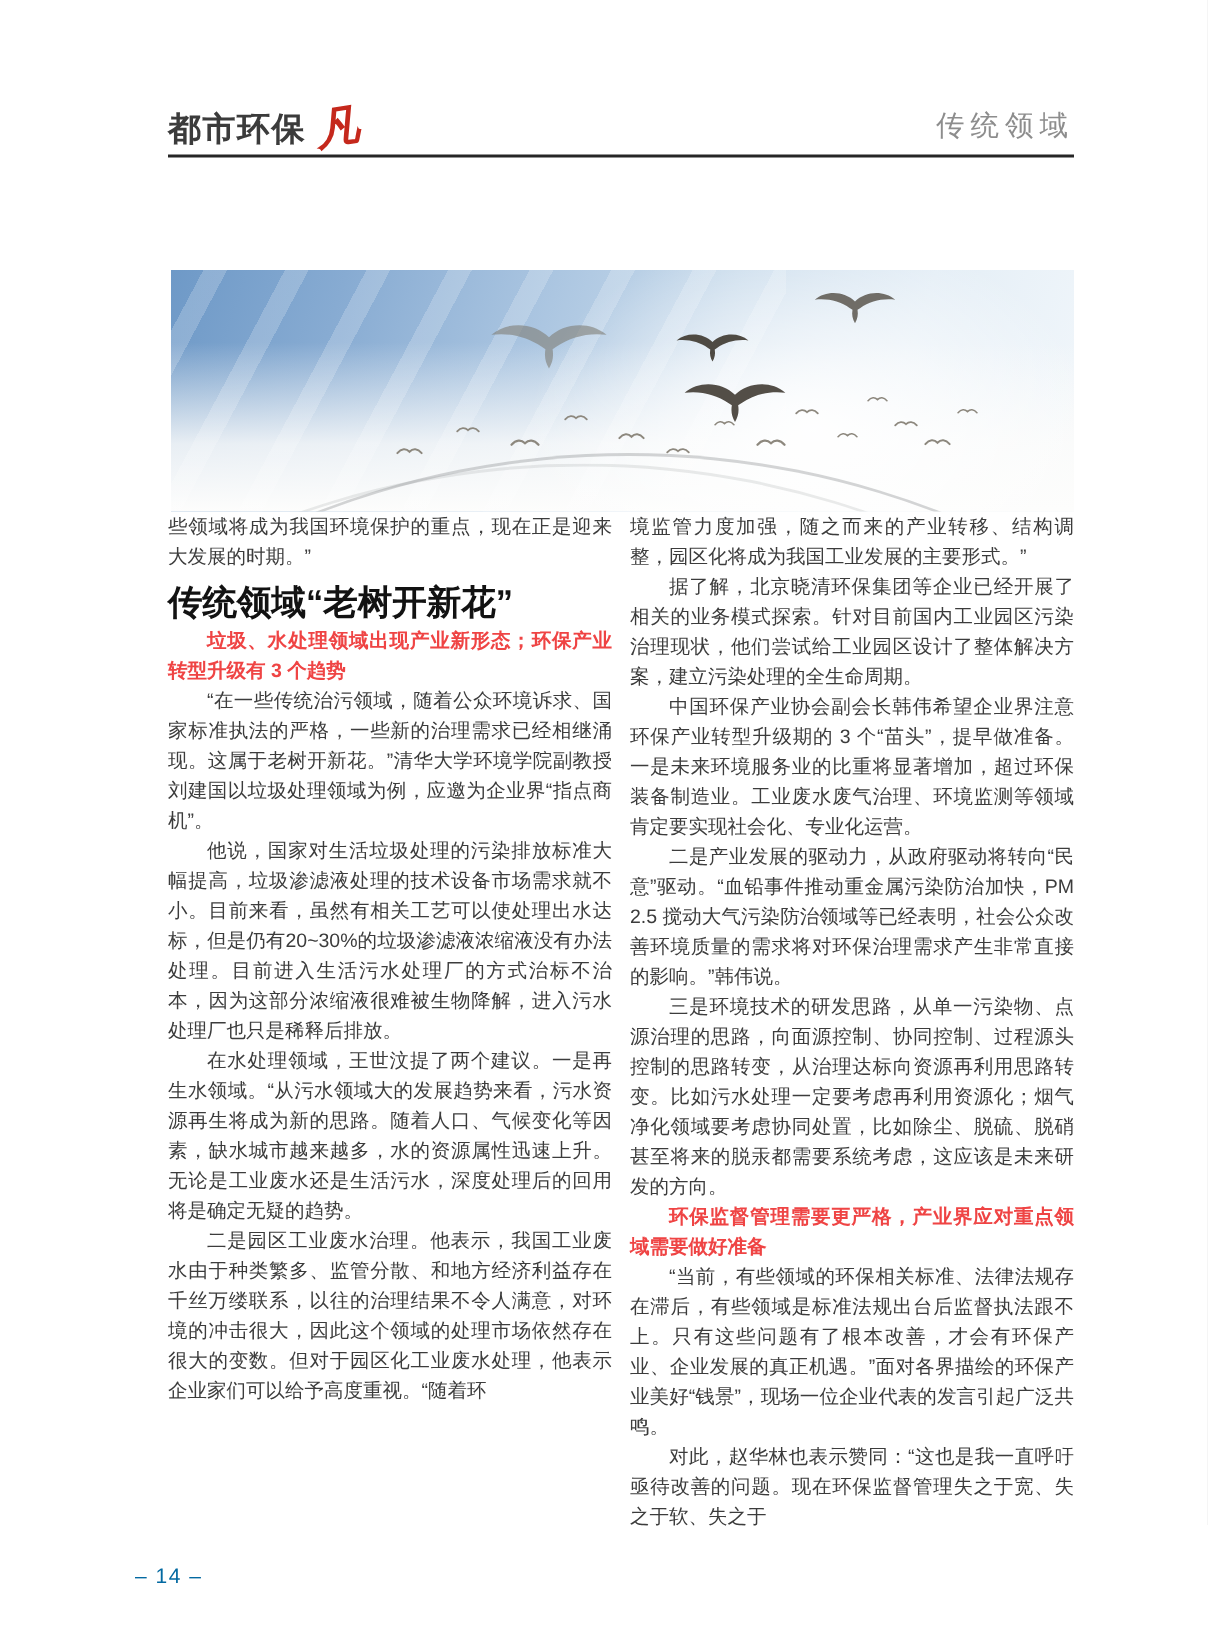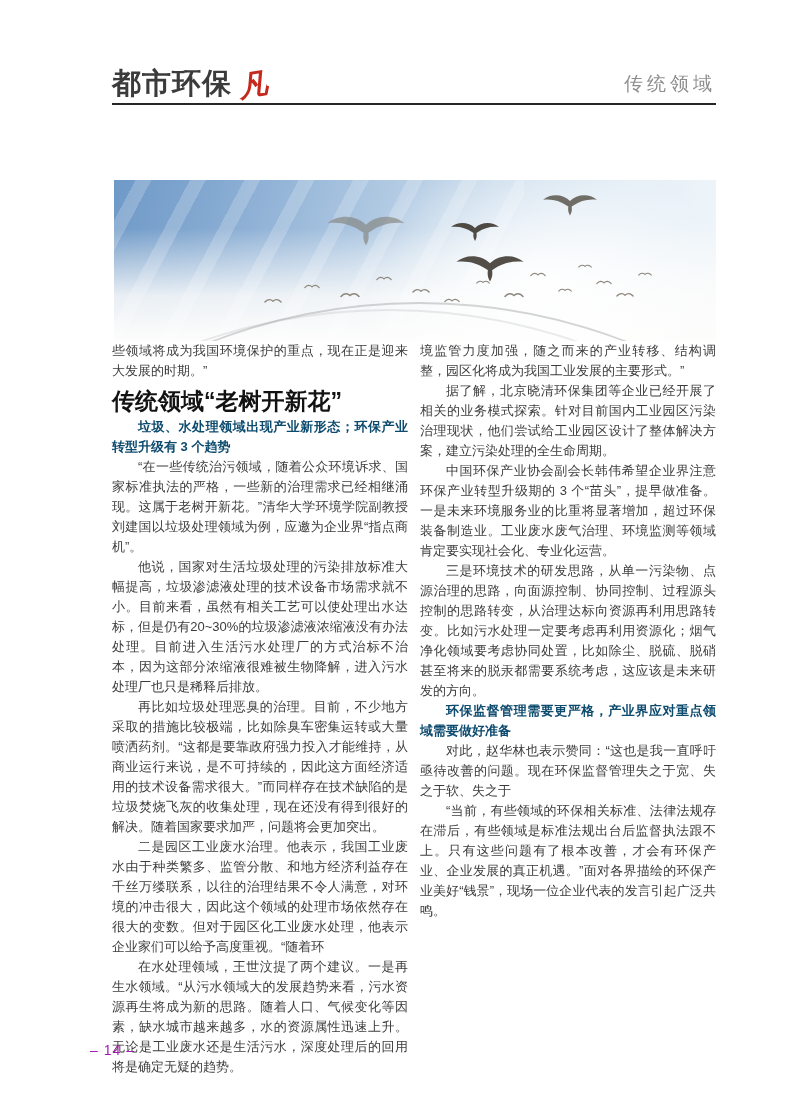--- a/index.html
+++ b/index.html
@@ -1,21 +1,21 @@
 <!DOCTYPE html>
 <html><head>
 <meta charset="utf-8">
 <style>
   html,body{margin:0;padding:0;background:#ffffff;}
   .page{position:relative;width:805px;height:1100px;background:#ffffff;overflow:hidden;
         font-family:"Liberation Sans",sans-serif;}
 
   
   .logo{position:absolute;left:112px;top:64px;white-space:nowrap;}
-  .logo-text{font-size:29px;font-weight:bold;color:#3b3b3b;letter-spacing:1px;}
+  .logo-text{font-size:22px;font-weight:bold;color:#3b3b3b;letter-spacing:1px;}
   .logo-seal{display:inline-block;margin-left:6px;color:#c5281c;
              font-family:"DejaVu Serif",serif;font-style:italic;font-weight:bold;
              font-size:29px;transform:rotate(-9deg) translateY(2px);}
   .section-label{position:absolute;right:89px;top:71px;font-size:19px;color:#8d8d8d;
                  letter-spacing:4px;}
   .header-rule{position:absolute;left:112px;top:103px;width:604px;height:2px;background:#262626;}
 
   
   .hero{position:absolute;left:114px;top:180px;width:602px;height:161px;overflow:hidden;
         background:
@@ -29,26 +29,26 @@
   .arc2{width:1150px;height:1150px;left:-300px;top:129px;border-top:2px solid rgba(160,163,165,0.22);}
   .birds{position:absolute;left:0;top:0;}
 
   
   .col{position:absolute;top:341px;width:296px;color:#3c3c3c;}
   .col-left{left:112px;}
   .col-right{left:420px;}
   .col p{margin:0;font-size:13px;line-height:20px;text-align:justify;text-indent:2em;
          word-break:break-all;}
   .col p.cont{text-indent:0;}
-  .col p.sub{font-weight:bold;color:#0c4a6e;}
+  .col p.sub{font-weight:bold;color:#ef4444;}
   .col h3{margin:7px 0 3px;font-size:23px;line-height:26px;font-weight:bold;color:#121212;}
   .col h3.gap{margin-top:22px;}
 
   
-  .page-number{position:absolute;left:90px;top:1042px;font-size:14px;color:#a21caf;letter-spacing:1px;}
+  .page-number{position:absolute;left:90px;top:1042px;font-size:14px;color:#0369a1;letter-spacing:1px;}
 </style>
 </head>
 <body>
 
 <div class="page">
 
   <div class="logo">
     <span class="logo-text">都市环保</span><span class="logo-seal">凡</span>
   </div>
   <div class="section-label">传统领域</div>
@@ -84,30 +84,30 @@
       </g>
     </svg>
   </div>
 
   <section class="col col-left">
     <p class="cont">些领域将成为我国环境保护的重点，现在正是迎来大发展的时期。”</p>
     <h3>传统领域“老树开新花”</h3>
     <p class="sub">垃圾、水处理领域出现产业新形态；环保产业转型升级有 3 个趋势</p>
     <p>“在一些传统治污领域，随着公众环境诉求、国家标准执法的严格，一些新的治理需求已经相继涌现。这属于老树开新花。”清华大学环境学院副教授刘建国以垃圾处理领域为例，应邀为企业界“指点商机”。</p>
     <p>他说，国家对生活垃圾处理的污染排放标准大幅提高，垃圾渗滤液处理的技术设备市场需求就不小。目前来看，虽然有相关工艺可以使处理出水达标，但是仍有20~30%的垃圾渗滤液浓缩液没有办法处理。目前进入生活污水处理厂的方式治标不治本，因为这部分浓缩液很难被生物降解，进入污水处理厂也只是稀释后排放。</p>
-    <p>再比如垃圾处理恶臭的治理。目前，不少地方采取的措施比较极端，比如除臭车密集运转或大量喷洒药剂。“这都是要靠政府强力投入才能维持，从商业运行来说，是不可持续的，因此这方面经济适用的技术设备需求很大。”而同样存在技术缺陷的是垃圾焚烧飞灰的收集处理，现在还没有得到很好的解决。随着国家要求加严，问题将会更加突出。</p>
+    <p>在水处理领域，王世汶提了两个建议。一是再生水领域。“从污水领域大的发展趋势来看，污水资源再生将成为新的思路。随着人口、气候变化等因素，缺水城市越来越多，水的资源属性迅速上升。无论是工业废水还是生活污水，深度处理后的回用将是确定无疑的趋势。</p>
     <p>二是园区工业废水治理。他表示，我国工业废水由于种类繁多、监管分散、和地方经济利益存在千丝万缕联系，以往的治理结果不令人满意，对环境的冲击很大，因此这个领域的处理市场依然存在很大的变数。但对于园区化工业废水处理，他表示企业家们可以给予高度重视。“随着环</p>
-    <p>在水处理领域，王世汶提了两个建议。一是再生水领域。“从污水领域大的发展趋势来看，污水资源再生将成为新的思路。随着人口、气候变化等因素，缺水城市越来越多，水的资源属性迅速上升。无论是工业废水还是生活污水，深度处理后的回用将是确定无疑的趋势。</p>
   </section>
 
   <section class="col col-right">
     <p class="cont">境监管力度加强，随之而来的产业转移、结构调整，园区化将成为我国工业发展的主要形式。”</p>
     <p>据了解，北京晓清环保集团等企业已经开展了相关的业务模式探索。针对目前国内工业园区污染治理现状，他们尝试给工业园区设计了整体解决方案，建立污染处理的全生命周期。</p>
     <p>中国环保产业协会副会长韩伟希望企业界注意环保产业转型升级期的 3 个“苗头”，提早做准备。一是未来环境服务业的比重将显著增加，超过环保装备制造业。工业废水废气治理、环境监测等领域肯定要实现社会化、专业化运营。</p>
+    <p>二是产业发展的驱动力，从政府驱动将转向“民意”驱动。“血铅事件推动重金属污染防治加快，PM2.5 搅动大气污染防治领域等已经表明，社会公众改善环境质量的需求将对环保治理需求产生非常直接的影响。”韩伟说。</p>
     <p>三是环境技术的研发思路，从单一污染物、点源治理的思路，向面源控制、协同控制、过程源头控制的思路转变，从治理达标向资源再利用思路转变。比如污水处理一定要考虑再利用资源化；烟气净化领域要考虑协同处置，比如除尘、脱硫、脱硝甚至将来的脱汞都需要系统考虑，这应该是未来研发的方向。</p>
     <p class="sub">环保监督管理需要更严格，产业界应对重点领域需要做好准备</p>
+    <p>“当前，有些领域的环保相关标准、法律法规存在滞后，有些领域是标准法规出台后监督执法跟不上。只有这些问题有了根本改善，才会有环保产业、企业发展的真正机遇。”面对各界描绘的环保产业美好“钱景”，现场一位企业代表的发言引起广泛共鸣。</p>
     <p>对此，赵华林也表示赞同：“这也是我一直呼吁亟待改善的问题。现在环保监督管理失之于宽、失之于软、失之于</p>
-    <p>“当前，有些领域的环保相关标准、法律法规存在滞后，有些领域是标准法规出台后监督执法跟不上。只有这些问题有了根本改善，才会有环保产业、企业发展的真正机遇。”面对各界描绘的环保产业美好“钱景”，现场一位企业代表的发言引起广泛共鸣。</p>
   </section>
 
   <div class="page-number">– 14 –</div>
 
 </div>
 
 </body></html>

